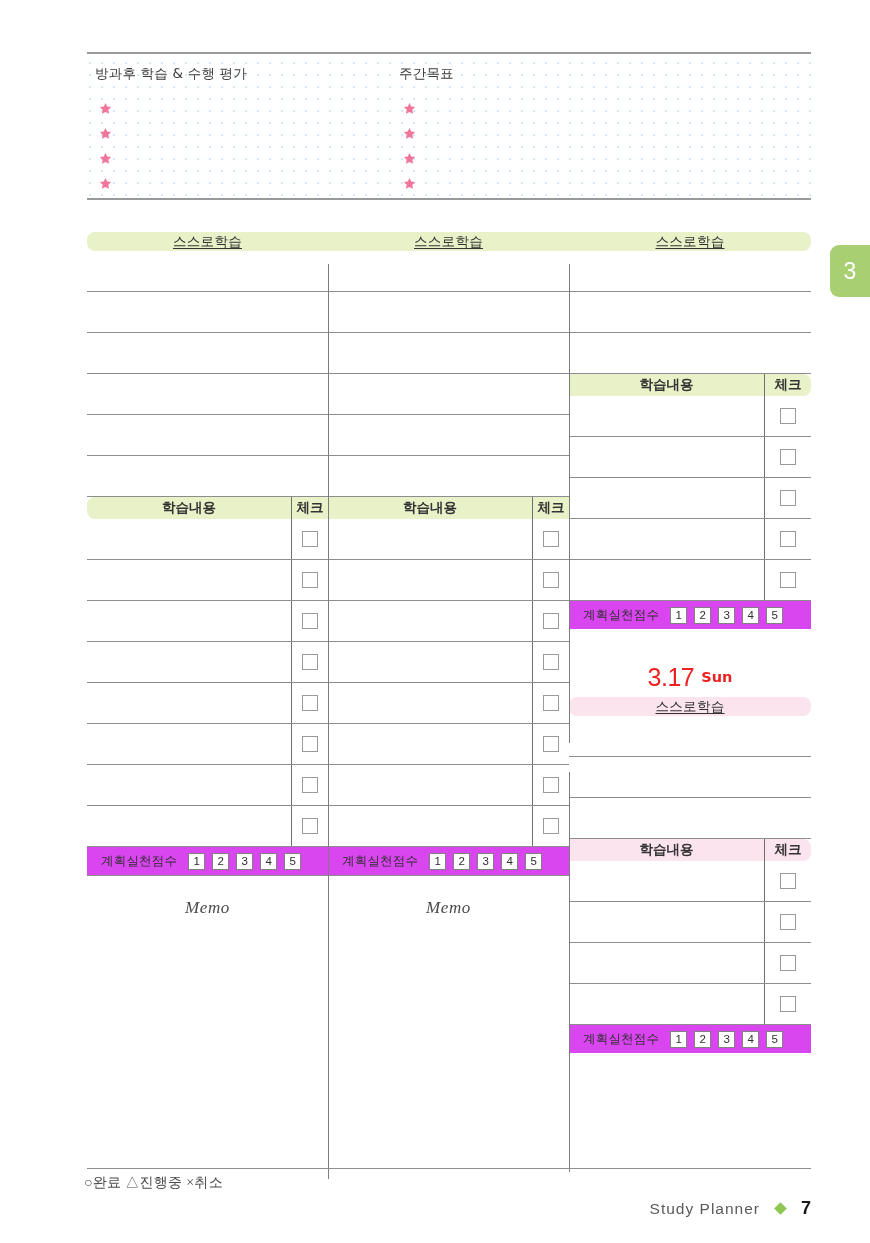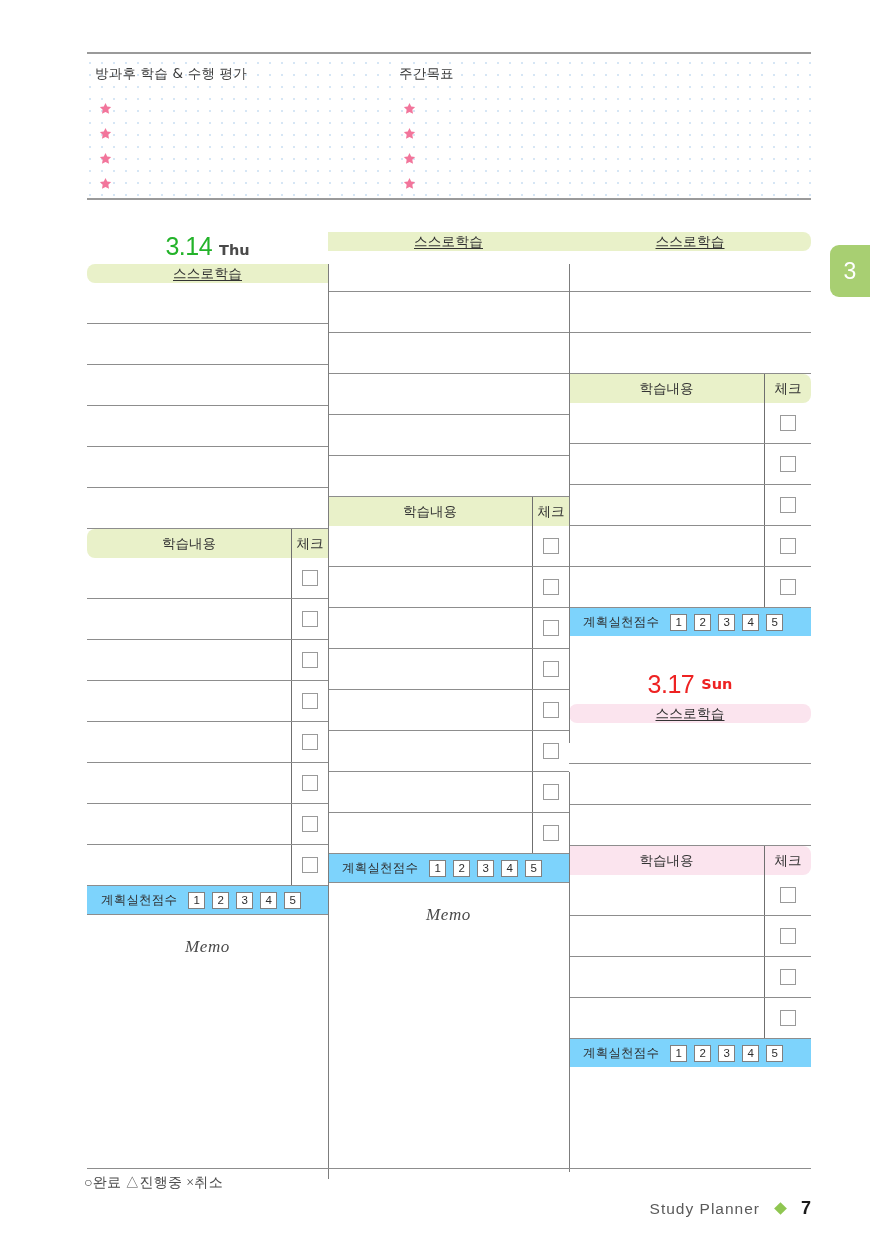--- a/index.html
+++ b/index.html
@@ -114,23 +114,24 @@
 
   
   .ruled-line {
     height: 41px;
     border-bottom: 1.6px solid #8d8d8d;
   }
 
   
   .tbl-head {
     display: flex;
-    height: 29px;
+    height: 22px;
     font-size: 13.5px;
     color: #333;
+    font-weight: bold;
   }
   .tbl-head .c-content {
     flex: 1; display: flex; align-items: center; justify-content: center;
     border-right: 1.6px solid #6f6f6f;
   }
   .tbl-head .c-check {
     width: 36px; display: flex; align-items: center; justify-content: center;
   }
   .col-sat-width .c-check { width: 46px; }
 
@@ -148,21 +149,21 @@
   .checkbox {
     width: 16px; height: 16px;
     border: 1.4px solid #9a9a9a;
     background: #fff;
   }
 
   
   .score-bar {
     display: flex; align-items: center;
     height: 28px;
-    background: #7dd3fc;
+    background: #d946ef;
     padding-left: 14px;
     gap: 7px;
     font-size: 12.5px;
     color: #2e2e2e;
   }
   .score-bar .label { letter-spacing: .2px; }
   .score-boxes { display: flex; gap: 7px; margin-left: 4px; }
   .score-box {
     width: 17px; height: 17px;
     border: 1.2px solid #808080;
@@ -298,24 +299,20 @@
   </div>
 
   <div id="month-tab">
     <span>3</span>
   </div>
 
   <div id="planner">
     <div class="cols">
 
       <div class="col" id="col-thu">
-        <div class="date-head green">
-          <span class="date-num">3.14</span>
-          <span class="date-dow">Thu</span>
-        </div>
         <div class="selfstudy bg-green round-l">
           <span>스스로학습</span>
         </div>
 
         <div>
           <div class="ruled-line"></div>
           <div class="ruled-line"></div>
           <div class="ruled-line"></div>
           <div class="ruled-line"></div>
           <div class="ruled-line"></div>

